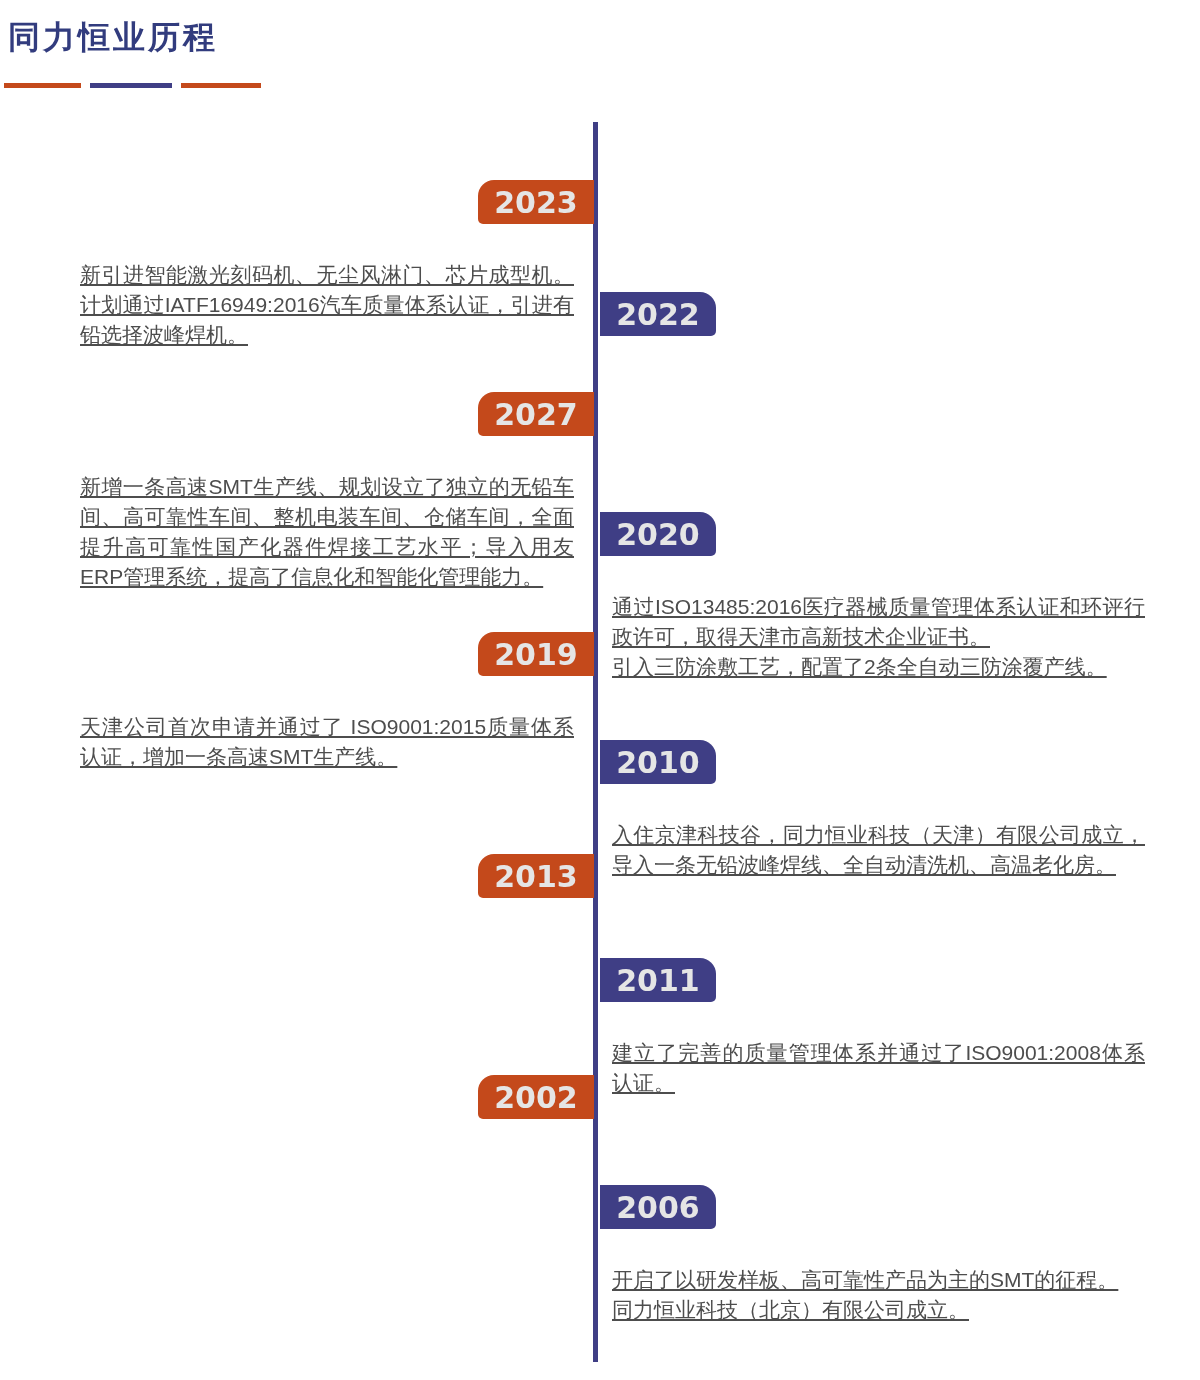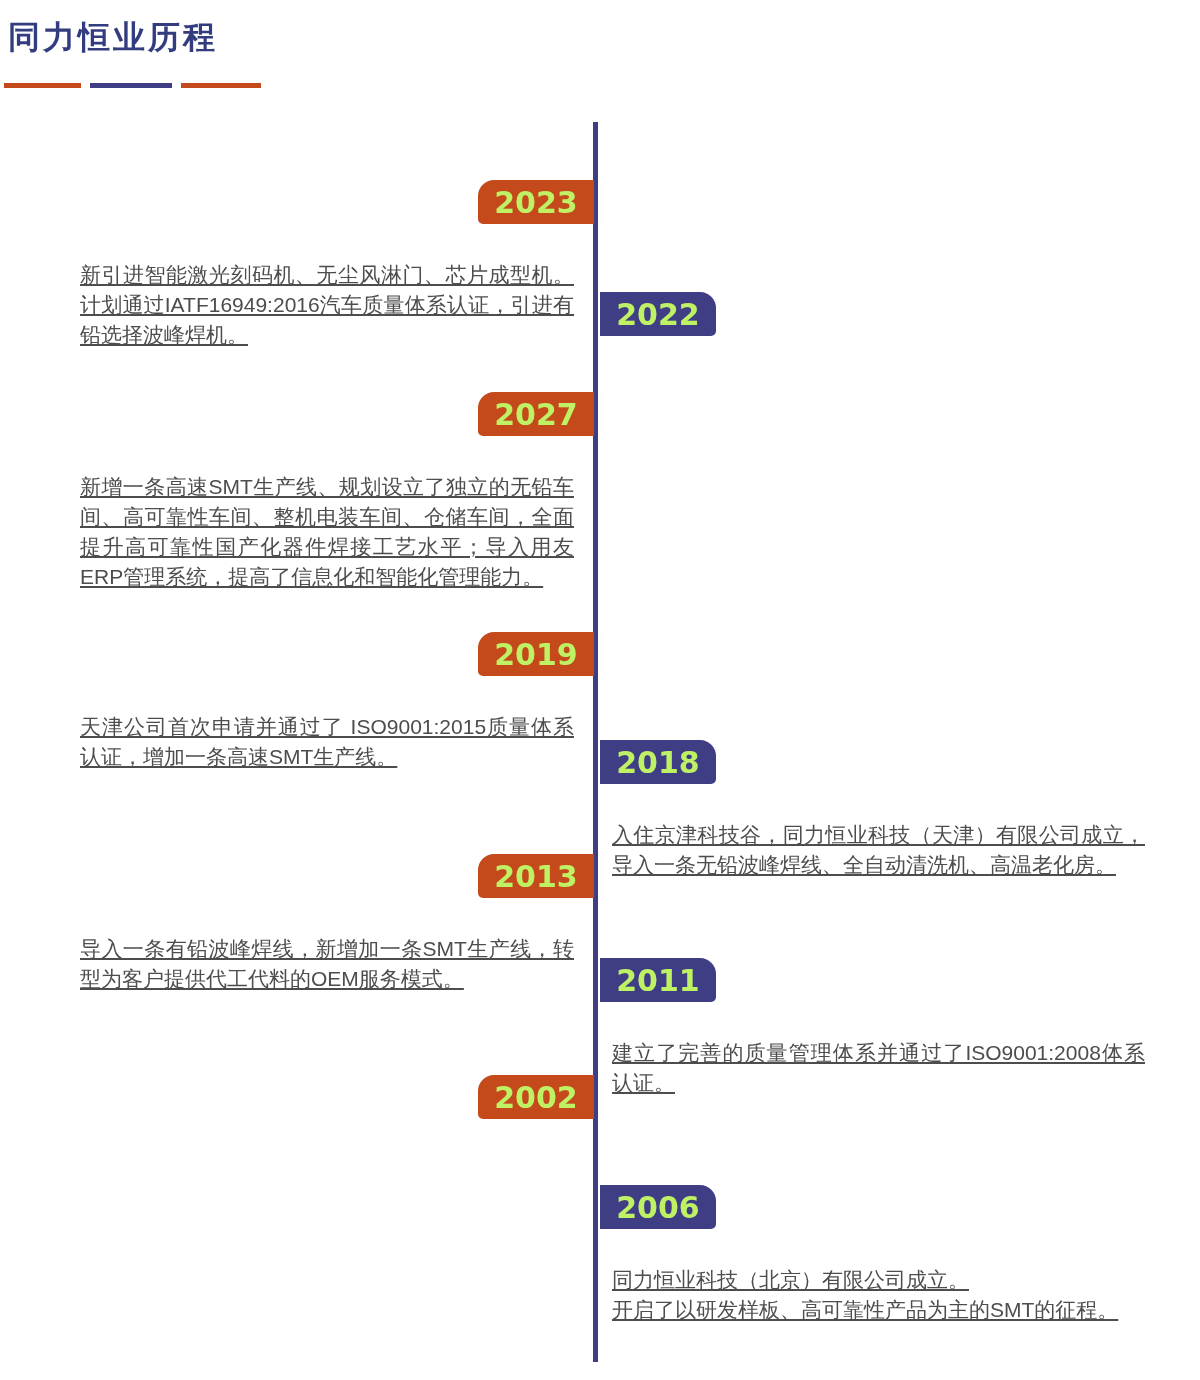--- a/index.html
+++ b/index.html
@@ -42,21 +42,21 @@
     height: 1240px;
     background: #3f3e85;
   }
   .event { position: absolute; left: 0; right: 0; }
   .badge {
     width: 116px;
     height: 44px;
     display: flex;
     align-items: center;
     justify-content: center;
-    color: #bef264;
+    color: #e5e5e5;
     font-size: 30px;
     font-weight: bold;
     font-family: "DejaVu Sans", sans-serif;
   }
   .event.left  .badge { margin-left: 478px; background: #c4491b; border-radius: 16px 0 0 5px; }
   .event.right .badge { margin-left: 600px; background: #3f3e85; border-radius: 0 16px 5px 0; }
   .desc {
     margin-top: 36px;
     font-size: 21px;
     line-height: 30px;
@@ -100,45 +100,51 @@
 
   <div class="event left" style="top:392px">
     <div class="badge">
       <span>2027</span>
     </div>
     <div class="desc">
       <p>新增一条高速SMT生产线、规划设立了独立的无铅车间、高可靠性车间、整机电装车间、仓储车间，全面提升高可靠性国产化器件焊接工艺水平；导入用友ERP管理系统，提高了信息化和智能化管理能力。</p>
     </div>
   </div>
 
+  <div class="event right" style="top:512px">
+    <div class="badge">
+      <span>2020</span>
+    </div>
+    <div class="desc">
+      <p>通过ISO13485:2016医疗器械质量管理体系认证和环评行政许可，取得天津市高新技术企业证书。</p>
+      <p>引入三防涂敷工艺，配置了2条全自动三防涂覆产线。</p>
+    </div>
+  </div>
 
   <div class="event left" style="top:632px">
     <div class="badge">
       <span>2019</span>
     </div>
     <div class="desc">
       <p>天津公司首次申请并通过了 ISO9001:2015质量体系认证，增加一条高速SMT生产线。</p>
     </div>
   </div>
 
   <div class="event right" style="top:740px">
     <div class="badge">
-      <span>2018</span>
+      <span>2010</span>
     </div>
     <div class="desc">
       <p>入住京津科技谷，同力恒业科技（天津）有限公司成立，导入一条无铅波峰焊线、全自动清洗机、高温老化房。</p>
     </div>
   </div>
 
   <div class="event left" style="top:854px">
     <div class="badge">
       <span>2013</span>
-    </div>
-    <div class="desc">
-      <p>导入一条有铅波峰焊线，新增加一条SMT生产线，转型为客户提供代工代料的OEM服务模式。</p>
     </div>
   </div>
 
   <div class="event right" style="top:958px">
     <div class="badge">
       <span>2011</span>
     </div>
     <div class="desc">
       <p>建立了完善的质量管理体系并通过了ISO9001:2008体系认证。</p>
     </div>
@@ -148,18 +154,18 @@
     <div class="badge">
       <span>2002</span>
     </div>
   </div>
 
   <div class="event right" style="top:1185px">
     <div class="badge">
       <span>2006</span>
     </div>
     <div class="desc">
+      <p>开启了以研发样板、高可靠性产品为主的SMT的征程。</p>
       <p>同力恒业科技（北京）有限公司成立。</p>
-      <p>开启了以研发样板、高可靠性产品为主的SMT的征程。</p>
     </div>
   </div>
 
 </div>
 
 </body></html>

